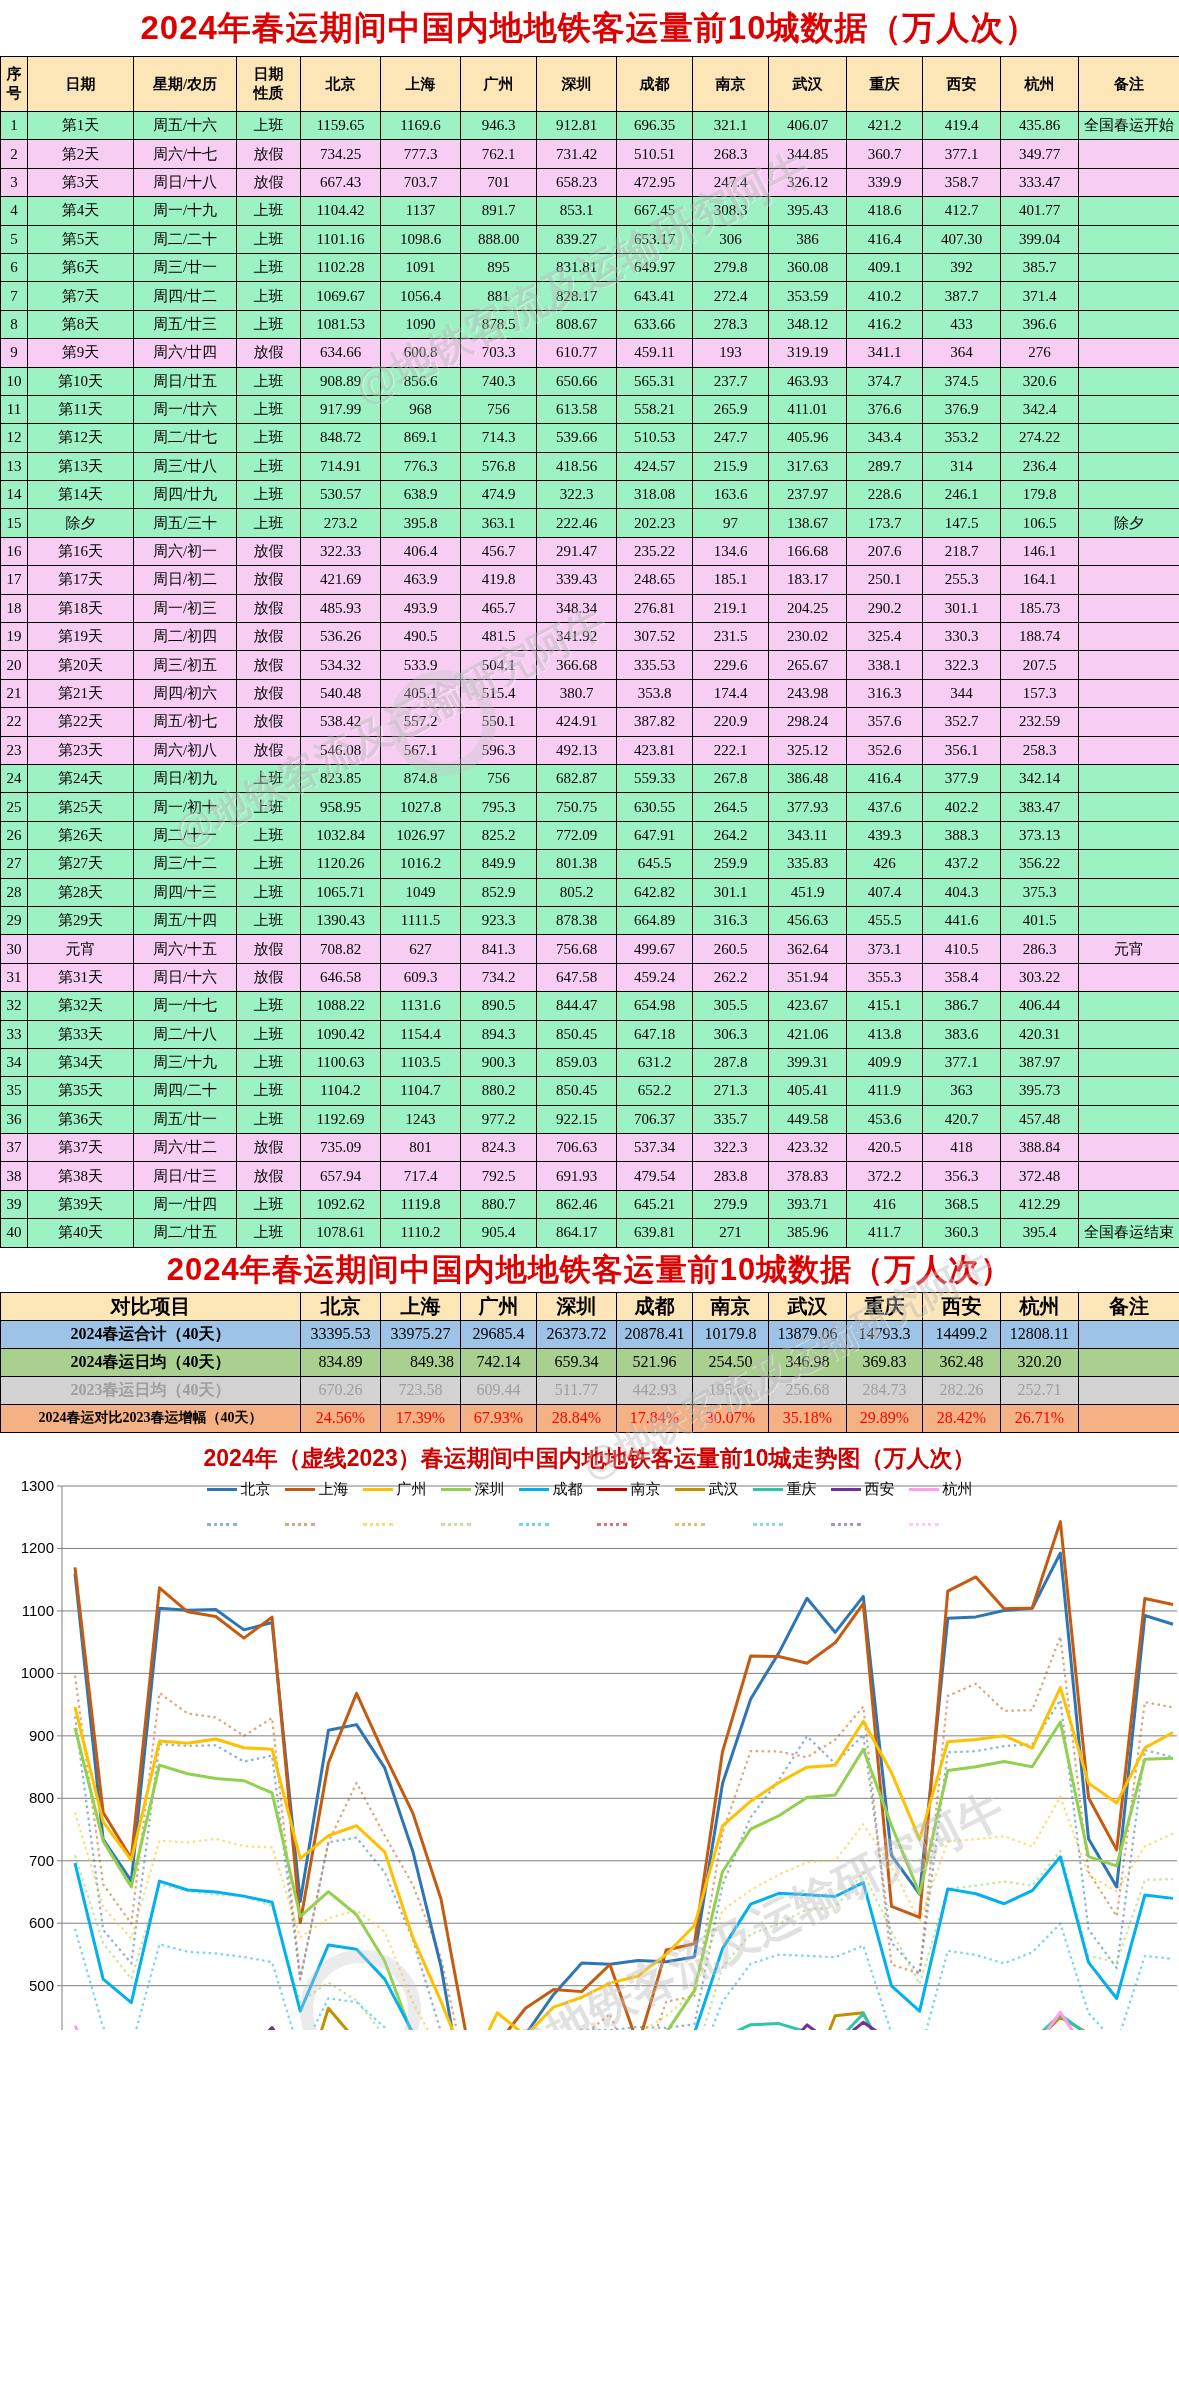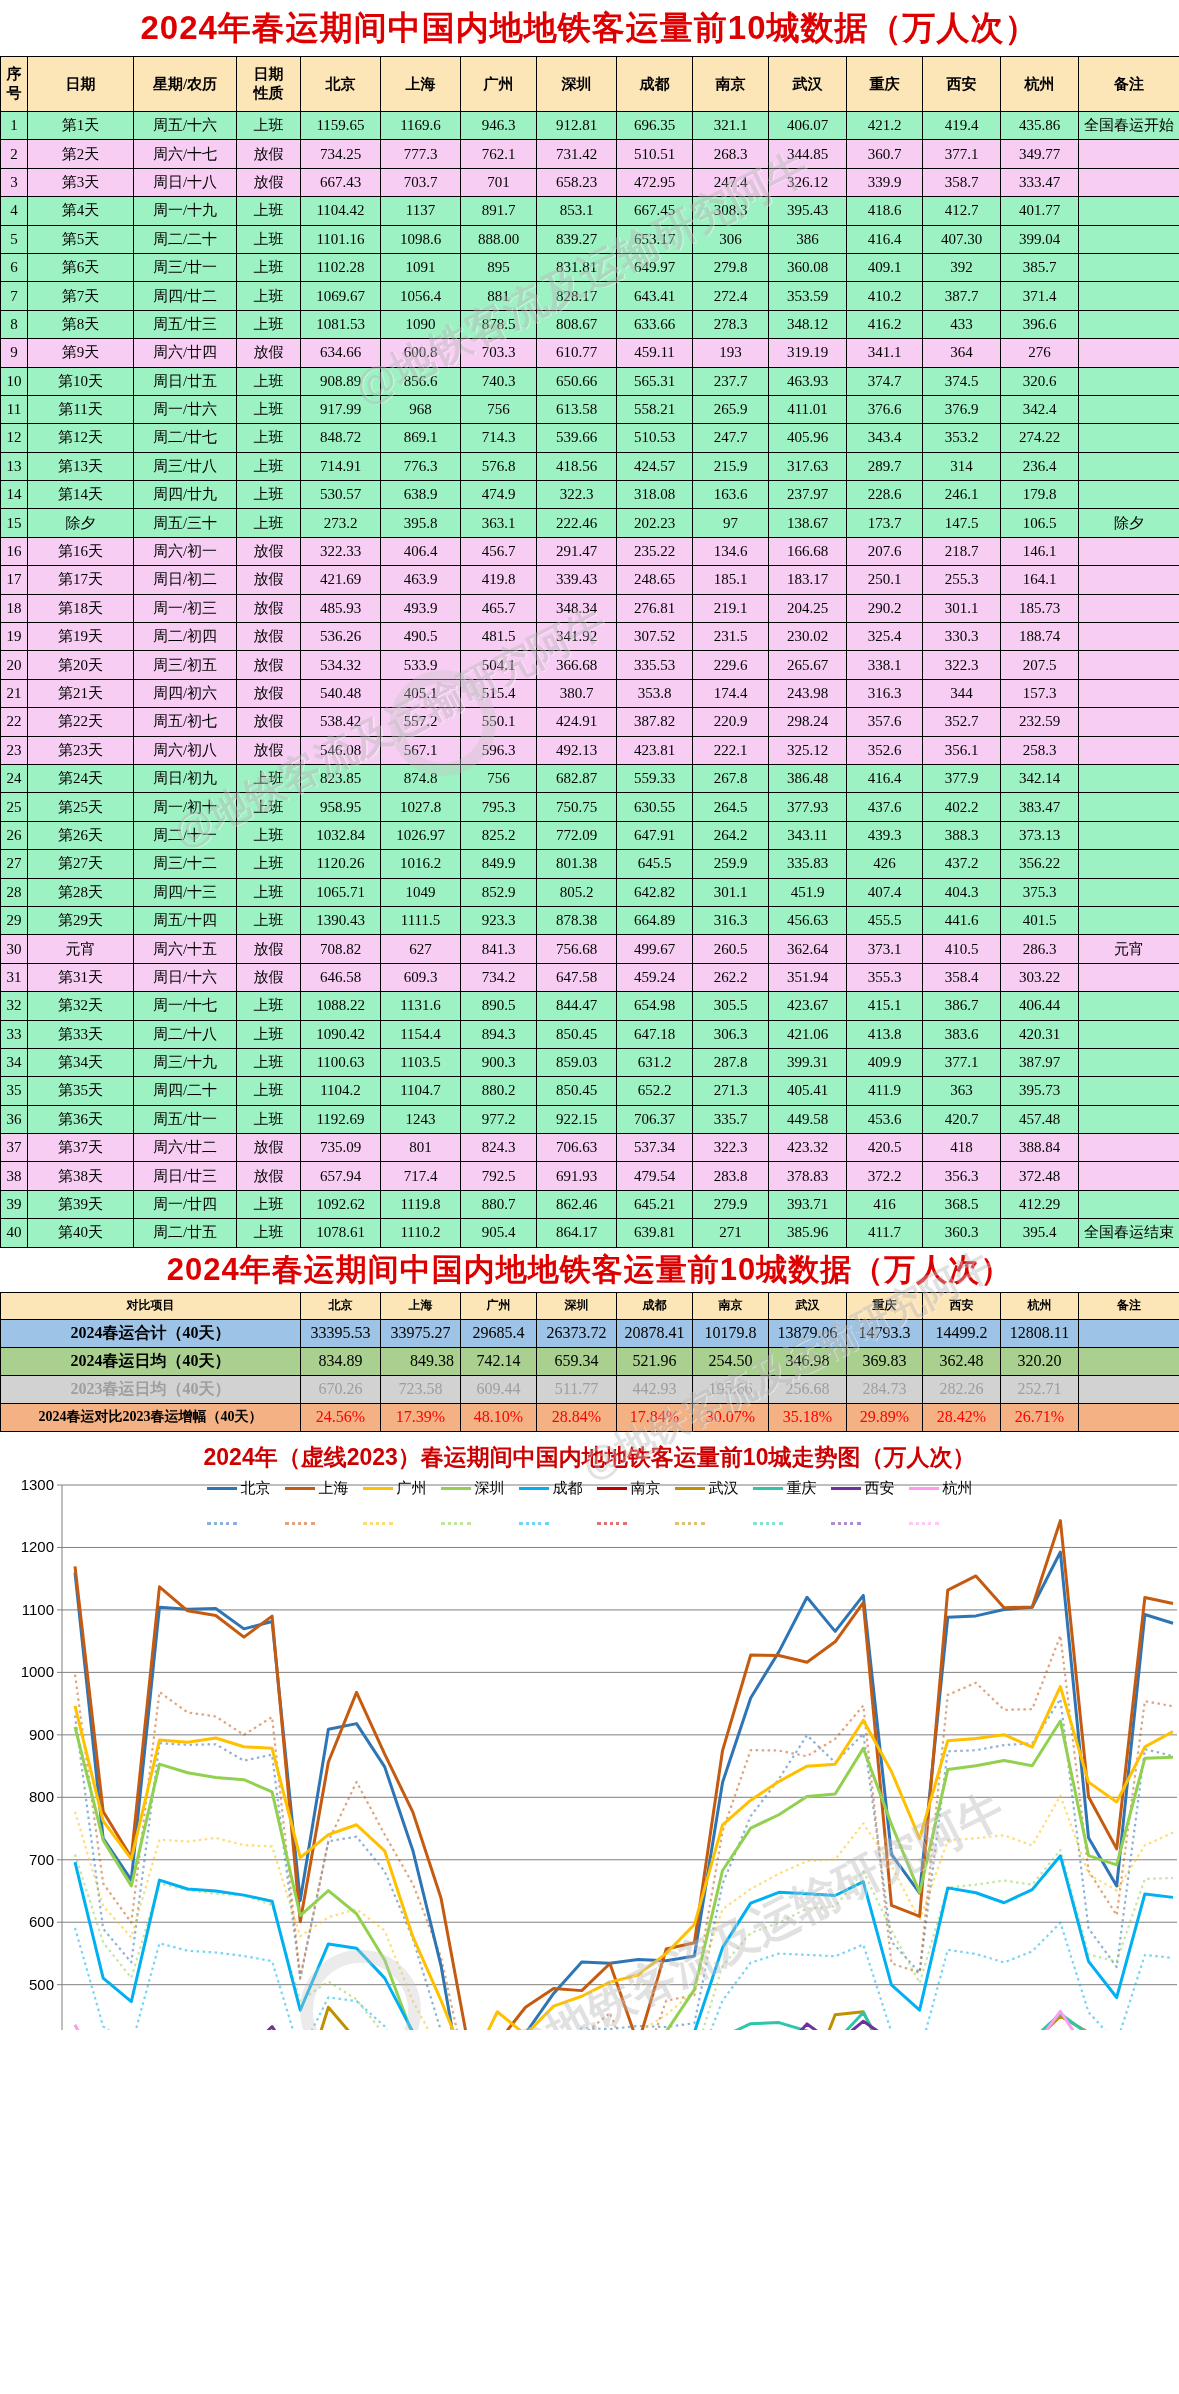--- a/index.html
+++ b/index.html
@@ -9,21 +9,21 @@
         font-size:33px;font-weight:bold;color:#DE0000;letter-spacing:1px;}
   .big-title.t2{height:44px;font-size:31px;}
   table{width:1179px;border-collapse:collapse;table-layout:fixed;
         font-family:"Liberation Serif","DejaVu Serif",serif;}
   td,th{border:1px solid #000;text-align:center;vertical-align:middle;padding:0;
         overflow:hidden;white-space:pre-line;}
   .t1 th{background:#FCE5B6;font-size:15px;font-weight:600;height:54px;line-height:1.25;}
   .t1 td{font-size:15px;height:27.4px;}
   tr.work td{background:#9DF2C3;}
   tr.rest td{background:#F8CDF4;}
-  .t2 th{background:#FCE5B6;font-size:12px;font-weight:600;height:26px;}
+  .t2 th{background:#FCE5B6;font-size:20px;font-weight:600;height:26px;}
   .t2 td{font-size:16px;height:27px;white-space:nowrap;}
   .t2 td.lbl{font-weight:600;}
   
   #chart{position:relative;width:1179px;height:963px;background:#fff;}
   #plot{position:absolute;left:0;top:0;}
   .chart-title{position:absolute;top:10px;left:0;width:100%;text-align:center;
         font-size:23px;font-weight:bold;color:#CC0000;}
   .legend{position:absolute;top:47px;left:0;width:100%;display:flex;flex-direction:column;
         align-items:center;gap:16px;}
   .legend-row{display:flex;}
@@ -850,21 +850,21 @@
           <td style="background: rgb(210, 210, 210); color: rgb(158, 158, 158);">256.68</td>
           <td style="background: rgb(210, 210, 210); color: rgb(158, 158, 158);">284.73</td>
           <td style="background: rgb(210, 210, 210); color: rgb(158, 158, 158);">282.26</td>
           <td style="background: rgb(210, 210, 210); color: rgb(158, 158, 158);">252.71</td>
           <td style="background: rgb(210, 210, 210);"></td>
         </tr>
         <tr>
           <td class="lbl" style="background: rgb(244, 177, 131); color: rgb(0, 0, 0); font-size: 14px;">2024春运对比2023春运增幅（40天）</td>
           <td style="background: rgb(244, 177, 131); color: rgb(255, 0, 0);">24.56%</td>
           <td style="background: rgb(244, 177, 131); color: rgb(255, 0, 0);">17.39%</td>
-          <td style="background: rgb(244, 177, 131); color: rgb(255, 0, 0);">48.10%</td>
+          <td style="background: rgb(244, 177, 131); color: rgb(255, 0, 0);">67.93%</td>
           <td style="background: rgb(244, 177, 131); color: rgb(255, 0, 0);">28.84%</td>
           <td style="background: rgb(244, 177, 131); color: rgb(255, 0, 0);">17.84%</td>
           <td style="background: rgb(244, 177, 131); color: rgb(255, 0, 0);">30.07%</td>
           <td style="background: rgb(244, 177, 131); color: rgb(255, 0, 0);">35.18%</td>
           <td style="background: rgb(244, 177, 131); color: rgb(255, 0, 0);">29.89%</td>
           <td style="background: rgb(244, 177, 131); color: rgb(255, 0, 0);">28.42%</td>
           <td style="background: rgb(244, 177, 131); color: rgb(255, 0, 0);">26.71%</td>
           <td style="background: rgb(244, 177, 131);"></td>
         </tr>
       </tbody>

